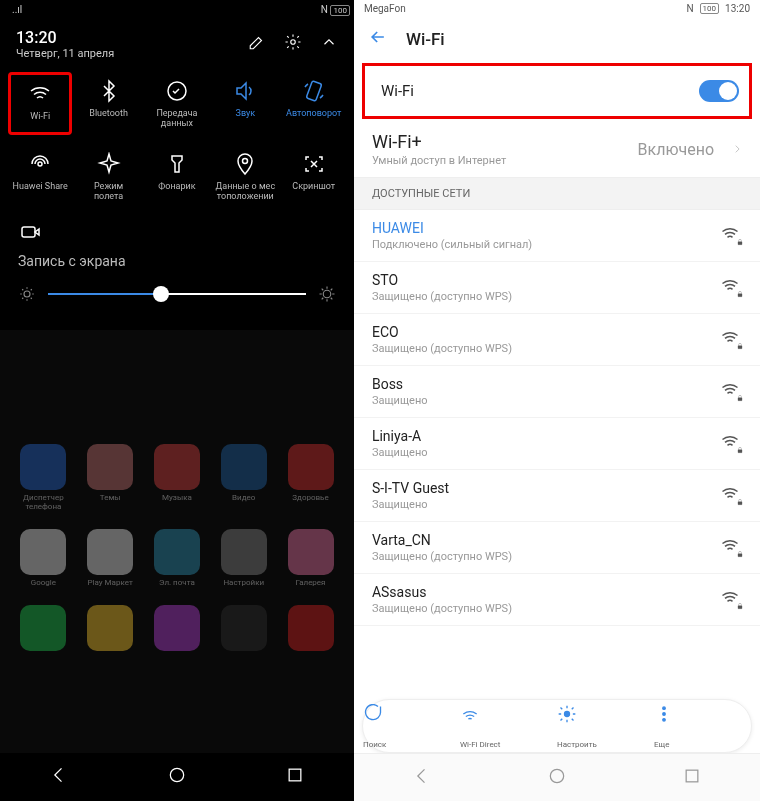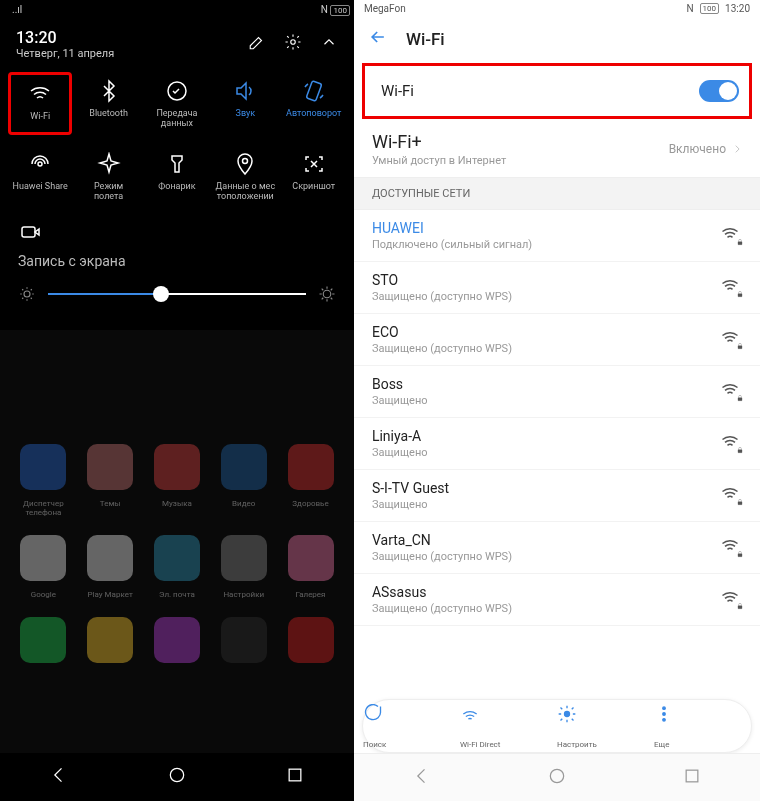--- a/index.html
+++ b/index.html
@@ -32,21 +32,21 @@
 .brightness { display: flex; align-items: center; gap: 12px; padding: 6px 18px 12px; }
 .br-icon { width: 18px; height: 18px; }
 .br-track { flex: 1; height: 2px; background: #555; position: relative; }
 .br-fill { position: absolute; left: 0; top: 0; height: 2px; background: #3b8ae6; width: 44%; }
 .br-thumb { position: absolute; left: 44%; top: -7px; width: 16px; height: 16px; background: #fff; border-radius: 50%; transform: translateX(-50%); }
 .br-fill::after { content: ""; position: absolute; left: 100%; top: 0; height: 2px; background: #fff; width: 127%; }
 .br-track2 { position: absolute; left: 44%; right: 0; top: 0; height: 2px; background: #fff; }
 
 .home-backdrop { position: absolute; top: 330px; bottom: 48px; left: 0; right: 0; background: #111; opacity: 0.5; }
 .home-grid { position: absolute; top: 444px; left: 0; right: 0; display: grid; grid-template-columns: repeat(5, 1fr); row-gap: 18px; padding: 0 10px; }
-.app-icon { display: flex; flex-direction: column; align-items: center; opacity: 0.4; gap: 6px; }
+.app-icon { display: flex; flex-direction: column; align-items: center; opacity: 0.4; }
 .app-ic { width: 46px; height: 46px; border-radius: 10px; display: flex; align-items: center; justify-content: center; font-size: 22px; }
 .app-label { font-size: 8px; color: #ddd; margin-top: 3px; text-align: center; }
 
 .navbar { position: absolute; bottom: 0; left: 0; right: 0; height: 48px; display: flex; justify-content: space-around; align-items: center; }
 .navbar-left { background: #000; }
 .navbar-right { background: #fafafa; border-top: 1px solid #eee; }
 .navbar svg { width: 20px; height: 20px; stroke-width: 1.5; fill: none; }
 .navbar-left svg { stroke: #fff; }
 .navbar-right svg { stroke: #999; }
 
@@ -59,21 +59,21 @@
 
 .wifi-toggle-row { border: 3px solid #e00; margin: 2px 8px; padding: 14px 10px 14px 16px; display: flex; justify-content: space-between; align-items: center; }
 .wifi-toggle-label { font-size: 15px; color: #222; }
 .switch { width: 40px; height: 22px; background: #3b8ae6; border-radius: 11px; position: relative; }
 .switch::after { content: ""; position: absolute; right: 2px; top: 2px; width: 18px; height: 18px; background: #fff; border-radius: 50%; }
 
 .setting-row { padding: 10px 18px; display: flex; justify-content: space-between; align-items: center; }
 .setting-main { display: flex; flex-direction: column; }
 .setting-title { font-size: 18px; color: #222; }
 .setting-sub { font-size: 11px; color: #999; margin-top: 2px; }
-.setting-right { display: flex; align-items: center; gap: 6px; font-size: 12px; color: #999; }
+.setting-right { display: flex; align-items: center; gap: 18px; font-size: 16px; color: #999; }
 .section-header { background: #f3f3f3; padding: 9px 18px; font-size: 11px; color: #666; border-top: 1px solid #eee; border-bottom: 1px solid #eee; }
 
 .net-list { overflow: hidden; }
 .net-row { padding: 10px 18px; display: flex; justify-content: space-between; align-items: center; border-bottom: 1px solid #f2f2f2; }
 .net-info { display: flex; flex-direction: column; }
 .net-name { font-size: 14px; color: #222; }
 .net-name.connected { color: #3b8ae6; }
 .net-sub { font-size: 11px; color: #999; margin-top: 2px; }
 .net-icon { width: 22px; }
 

